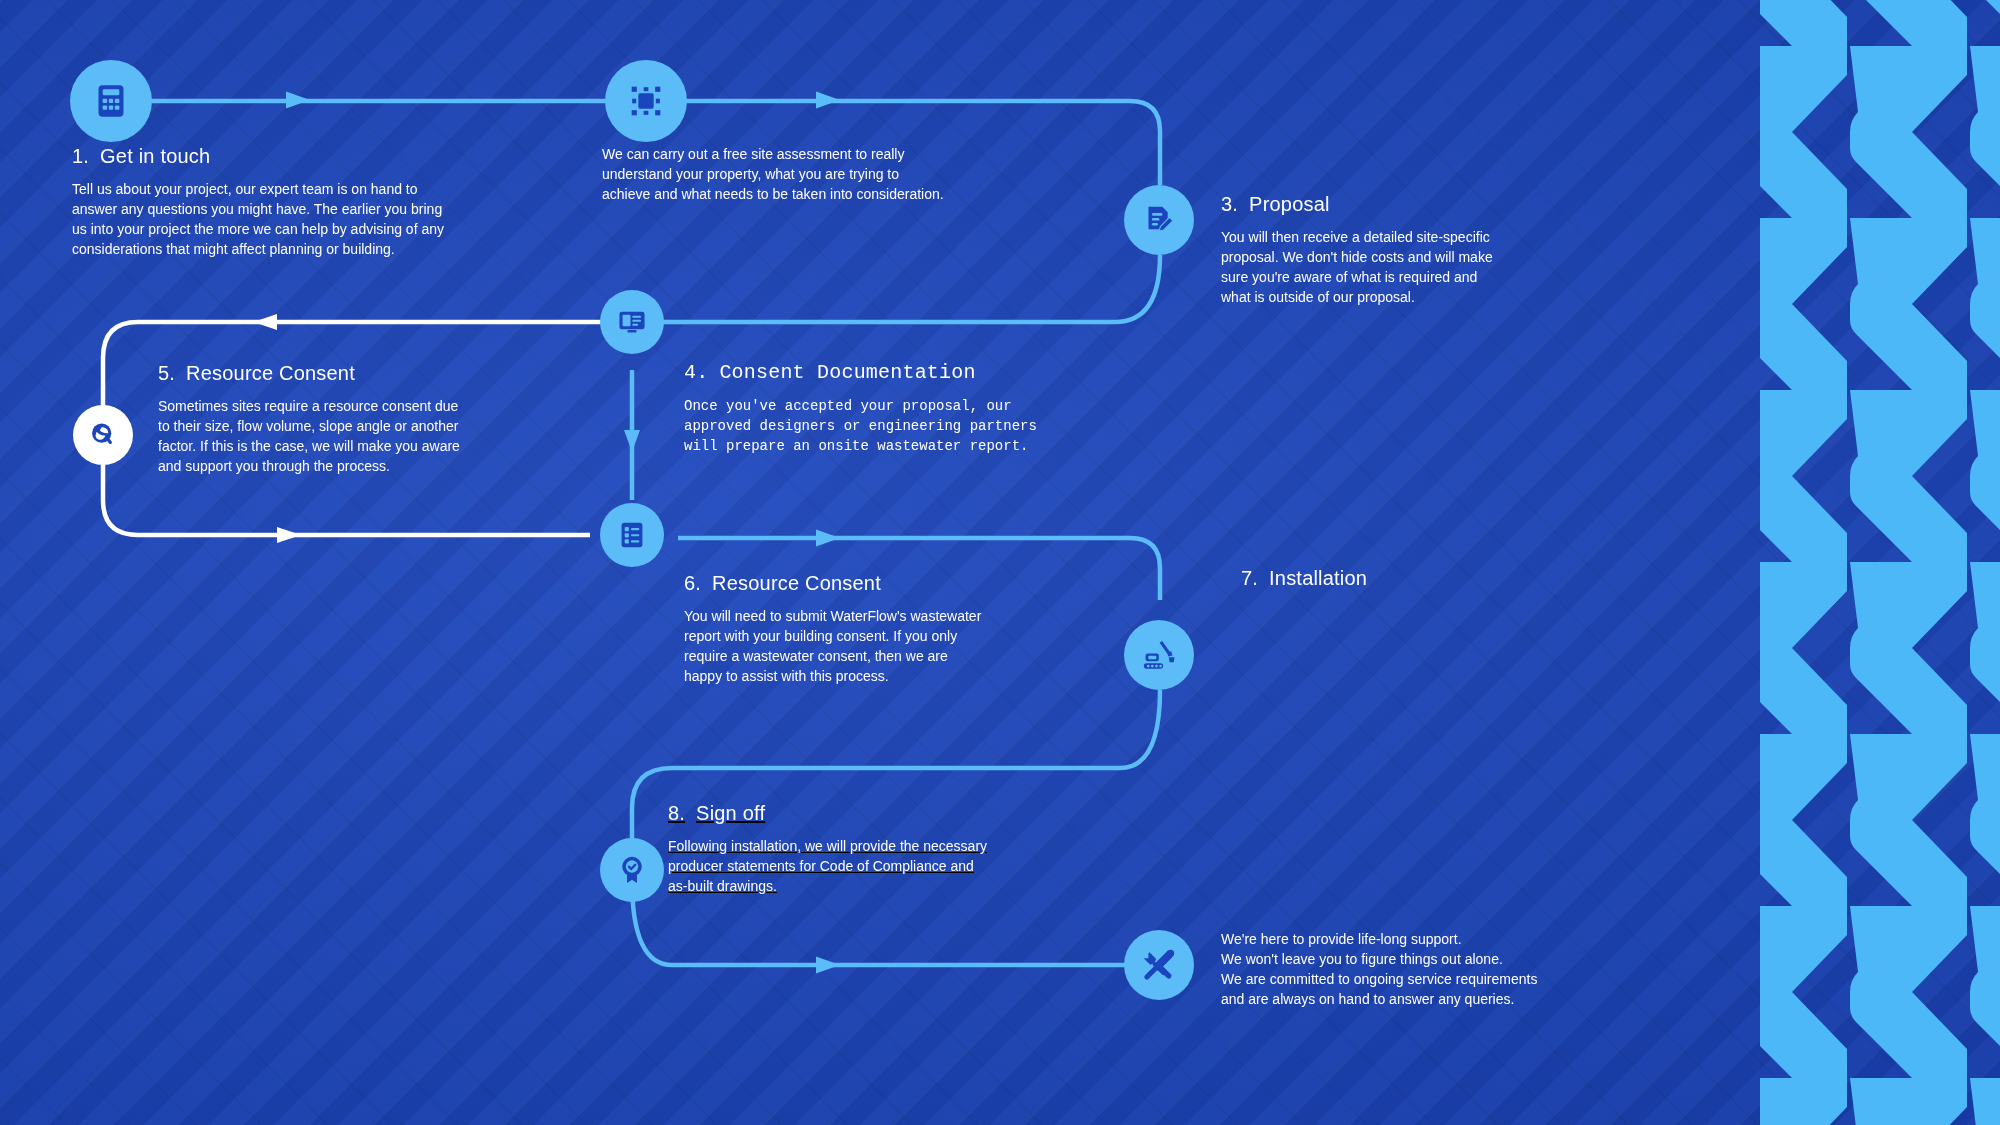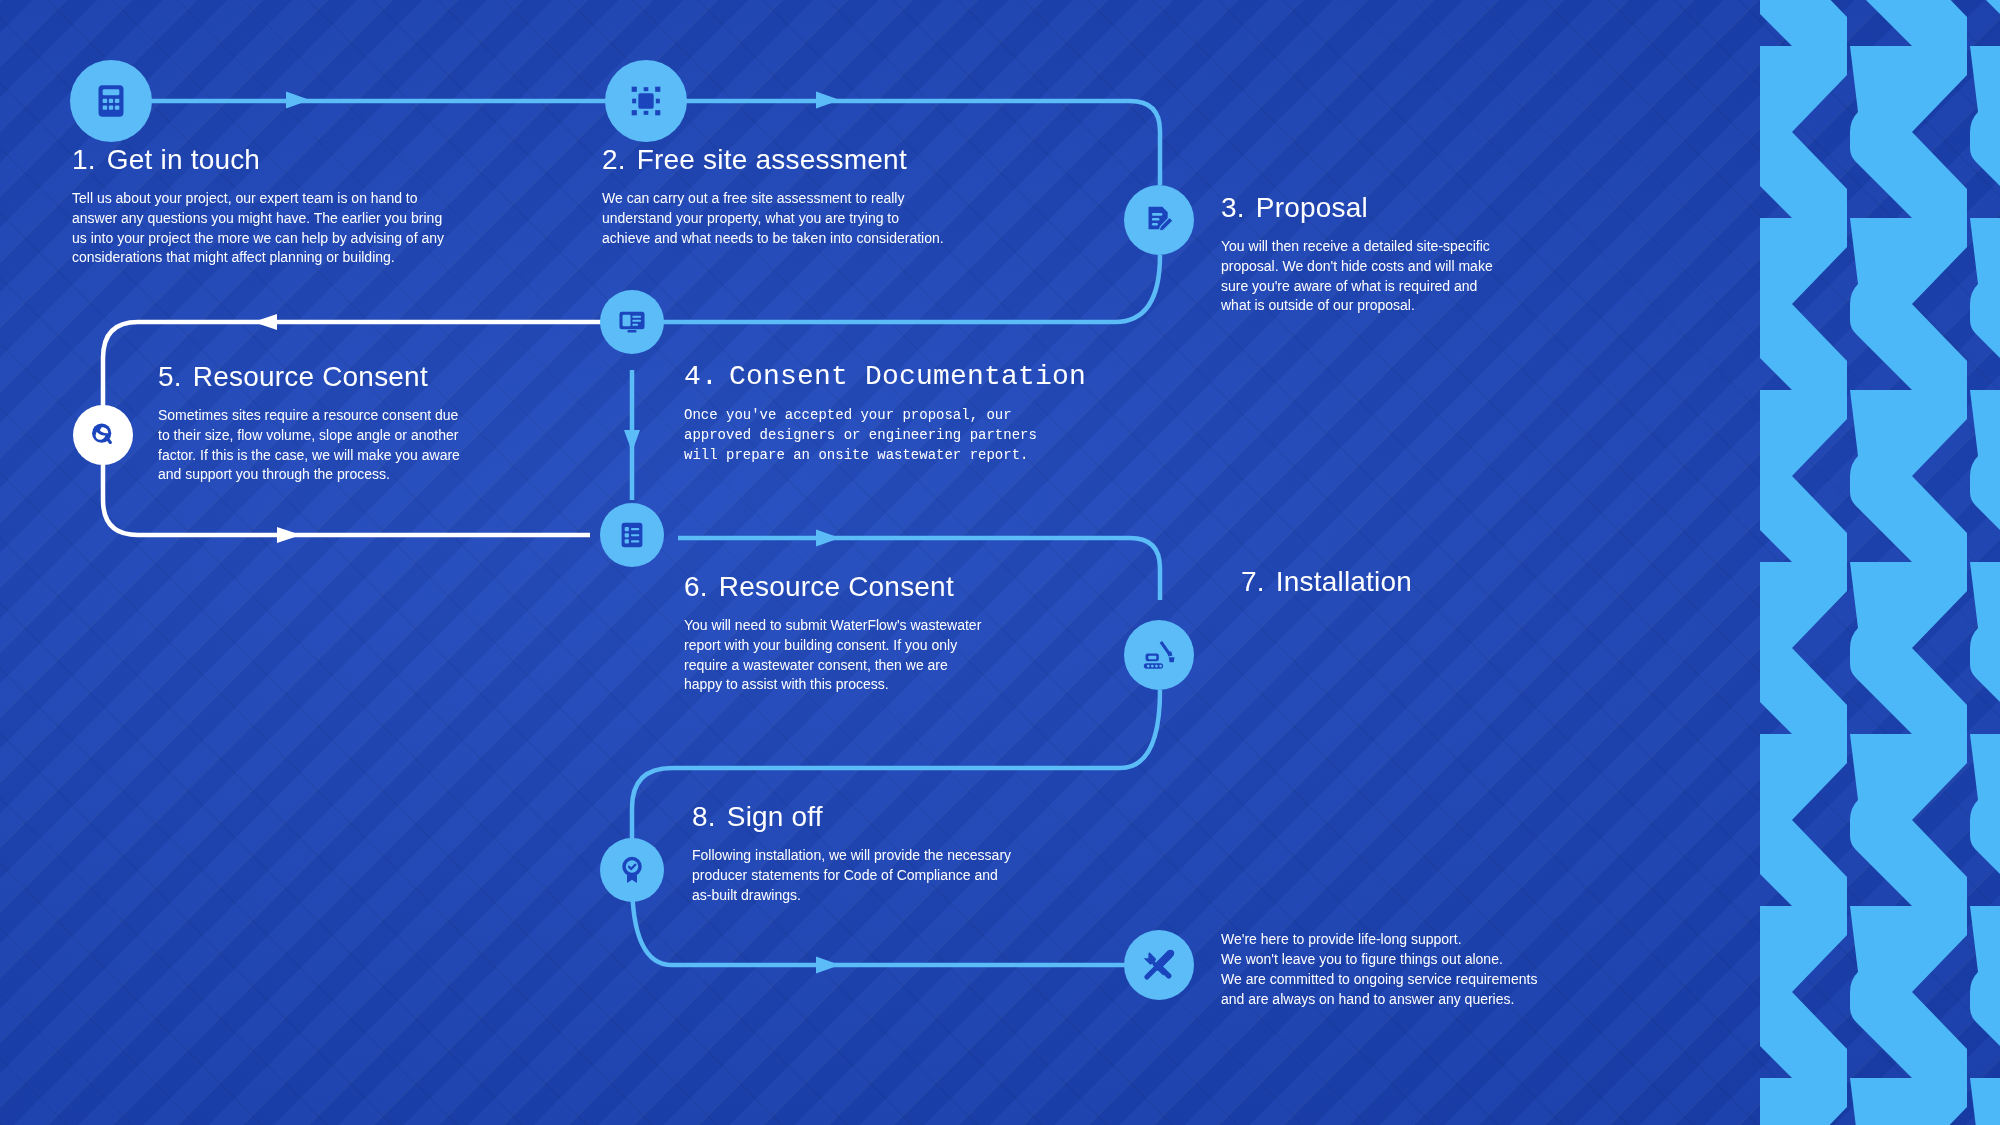--- a/index.html
+++ b/index.html
@@ -39,21 +39,21 @@
     box-sizing:border-box;
   }
   .badge.lt{background:#5cbcf7;}
   .badge.wh{background:#ffffff;}
   .badge svg{display:block;}
 
   
   .step{position:absolute;}
   .step .title{
     color:#ffffff;
-    font-size:28px;
+    font-size:20px;
     font-weight:400;
     letter-spacing:.2px;
     white-space:nowrap;
     margin:0 0 13px 0;
     line-height:1.1;
   }
   .step .title .num{margin-right:11px;}
   .step .body{
     color:#ffffff;
     font-size:14px;
@@ -295,23 +295,20 @@
     <div class="title">
       <span class="num">1.</span><span>Get in touch</span>
     </div>
     <p class="body">Tell us about your project, our expert team is on hand to
 answer any questions you might have. The earlier you bring
 us into your project the more we can help by advising of any
 considerations that might affect planning or building.</p>
   </div>
 
   <div class="step w2" style="left:602px;top:145px;">
-    <div class="title">
-      <span class="num">2.</span><span>Free site assessment</span>
-    </div>
     <p class="body">We can carry out a free site assessment to really
 understand your property, what you are trying to
 achieve and what needs to be taken into consideration.</p>
   </div>
 
   <div class="step w3" style="left:1221px;top:145px;">
     <div class="title">
       <span class="num">3.</span><span>Proposal</span>
     </div>
     <p class="body">You will then receive a detailed site-specific
@@ -348,21 +345,21 @@
 require a wastewater consent, then we are
 happy to assist with this process.</p>
   </div>
 
   <div class="step w7" style="left:1221px;top:567px;margin-left:20px;">
     <div class="title">
       <span class="num">7.</span><span>Installation</span>
     </div>
   </div>
 
-  <div class="step w8" style="left:692px;top:802px;">
+  <div class="step w8" style="left:668px;top:802px;text-decoration:underline;">
     <div class="title">
       <span class="num">8.</span><span>Sign off</span>
     </div>
     <p class="body">Following installation, we will provide the necessary
 producer statements for Code of Compliance and
 as-built drawings.</p>
   </div>
 
   <div class="step w9" style="left:1221px;top:930px;">
     <p class="body">We're here to provide life-long support.

